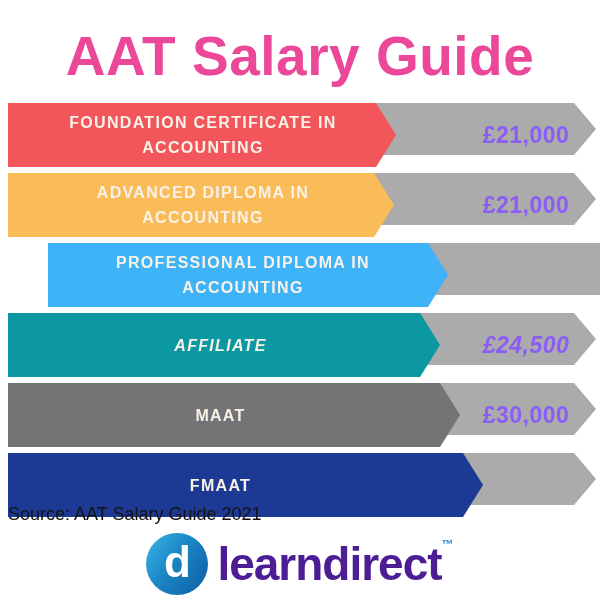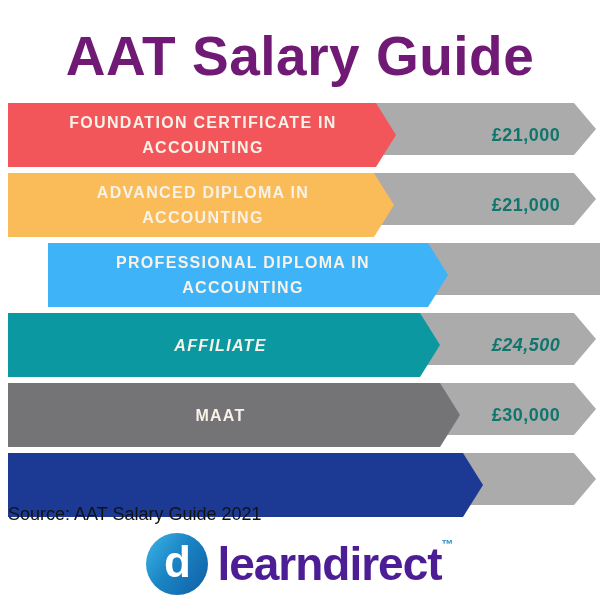--- a/index.html
+++ b/index.html
@@ -9,21 +9,21 @@
     position: relative;
     overflow: hidden;
     font-family: "Liberation Sans", sans-serif;
   }
   .title {
     position: absolute;
     top: 24px; left: 0; right: 0;
     text-align: center;
     font-size: 55px;
     font-weight: bold;
-    color: #701a75;
+    color: #ec4899;
     letter-spacing: 0.5px;
     white-space: nowrap;
   }
   .row { position: absolute; left: 8px; width: 600px; height: 64px; }
   .row1 { top: 103px; }
   .row2 { top: 173px; }
   .row3 { top: 243px; margin-left: 40px; }
   .row4 { top: 313px; font-style: italic; }
   .row5 { top: 383px; border-radius: 25px; }
   .row6 { top: 453px; }
@@ -52,23 +52,23 @@
     letter-spacing: 1.3px;
     line-height: 25px;
     white-space: pre-line;
   }
   .lw-a { width: 390px; }
   .lw-b { width: 425px; }
   .value {
     position: absolute; top: 0; height: 100%;
     left: 453px; width: 130px;
     display: flex; align-items: center; justify-content: center;
-    color: #0f766e;
+    color: #8b5cf6;
     font-weight: bold;
-    font-size: 18px;
+    font-size: 23px;
     letter-spacing: 0.5px;
   }
   .source {
     position: absolute;
     left: 8px; top: 504px;
     font-size: 18px;
     font-weight: normal;
     color: #121212;
   }
   .logo {
@@ -141,20 +141,21 @@
 <div class="row row5">
   <div class="track" style="background: rgb(171, 171, 171);"></div>
   <div class="bar b5" style="background: rgb(116, 116, 118);"></div>
   <div class="label lw-b">MAAT</div>
   <div class="value">£30,000</div>
 </div>
 
 <div class="row row6">
   <div class="track" style="background: rgb(171, 171, 171);"></div>
   <div class="bar b6" style="background: rgb(28, 58, 148);"></div>
+  <div class="label lw-b">FMAAT</div>
 </div>
 
 <div class="source">Source: AAT Salary Guide 2021</div>
 
 <div class="logo">
   <div class="logo-mark">
     <span>d</span>
   </div>
   <div class="logo-text" style="color: #4c1d95;">learndirect</div>
   <div class="logo-tm" style="color: rgb(31, 134, 198);">™</div>

